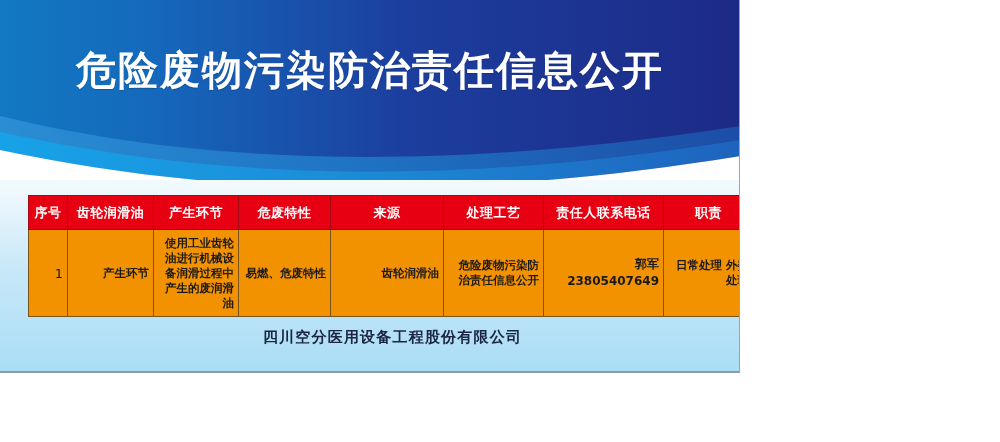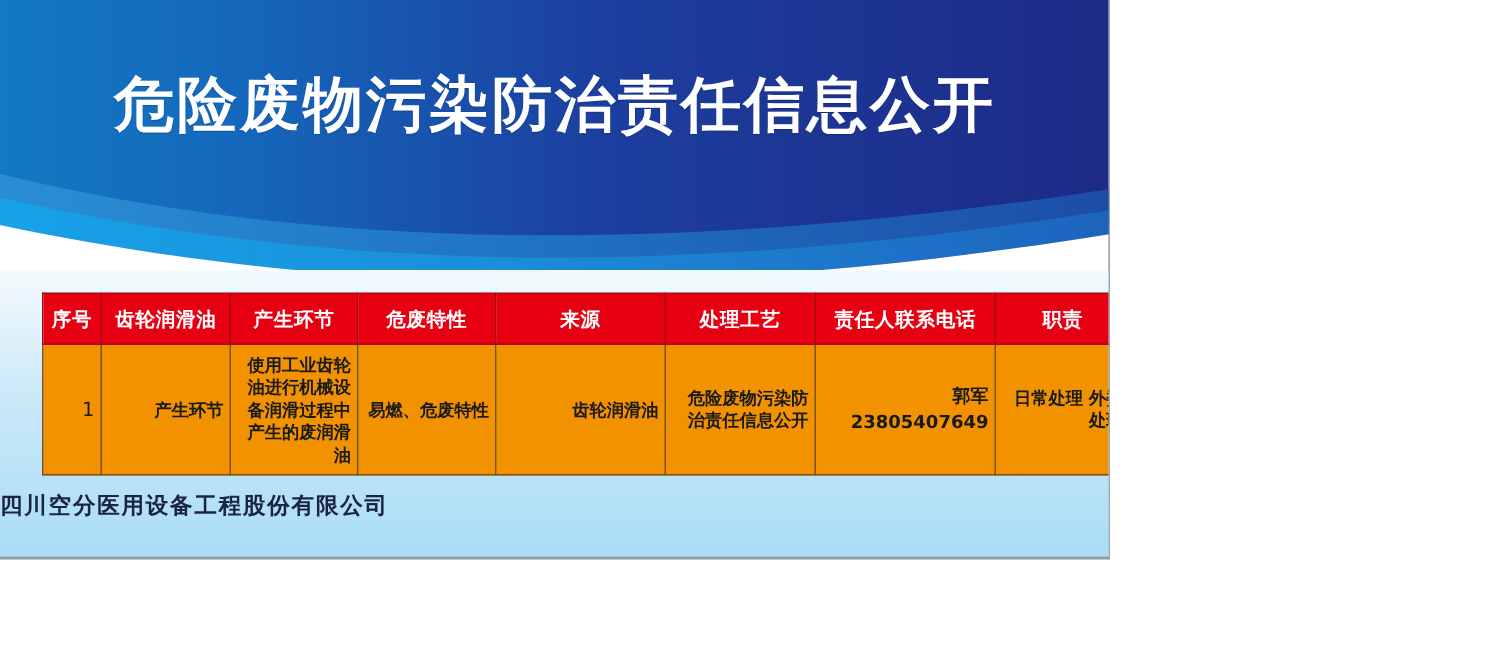--- a/index.html
+++ b/index.html
@@ -112,27 +112,28 @@
   .c6 { width: 95px; }
   .c7 { width: 115px; }
   .c8 { width: 85px; }
 
   
   #company {
     position: absolute;
     left: 0;
     top: 328px;
     width: 713px;
-    text-align: left;
+    text-align: center;
     color: #1b2440;
     font-size: 15px;
     font-weight: bold;
     letter-spacing: 1.2px;
     font-family: "DejaVu Sans", "Liberation Sans", sans-serif;
     white-space: nowrap;
+    padding-left: 36px;
   }
 </style>
 </head>
 <body>
 
 <div id="poster">
 
   <div id="banner">
     <svg viewBox="0 0 740 180" preserveAspectRatio="none">
       <defs>

